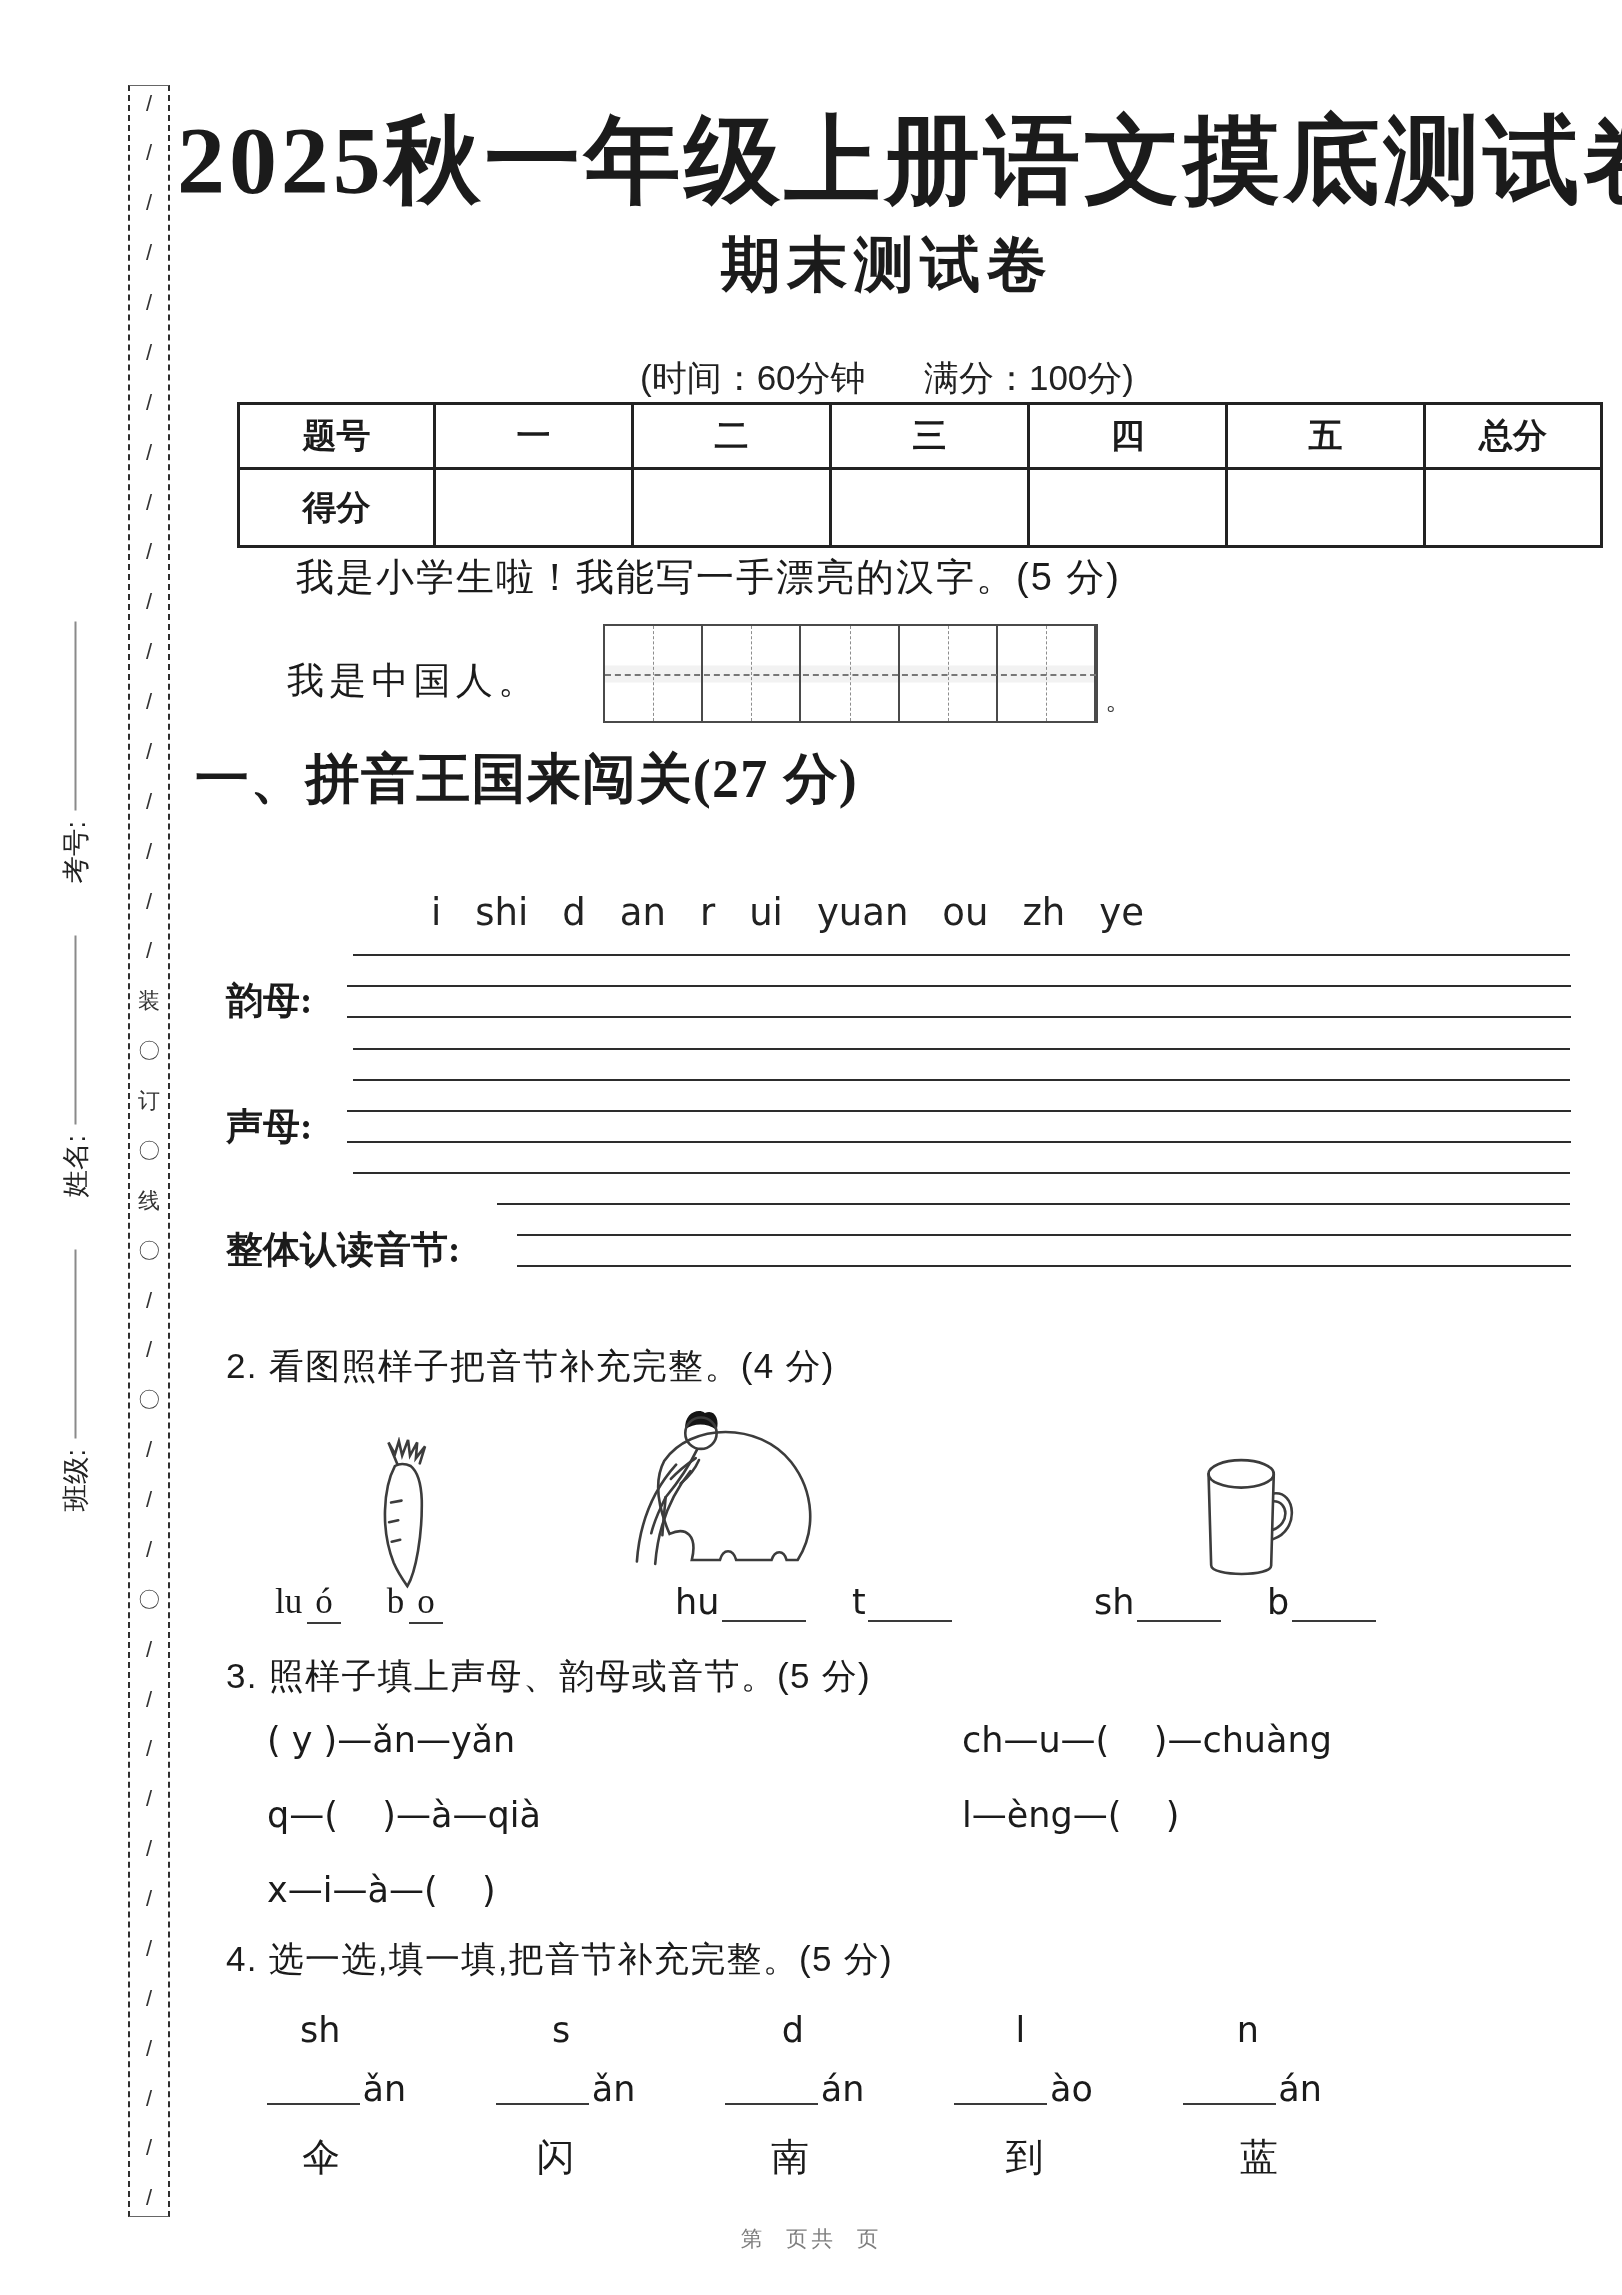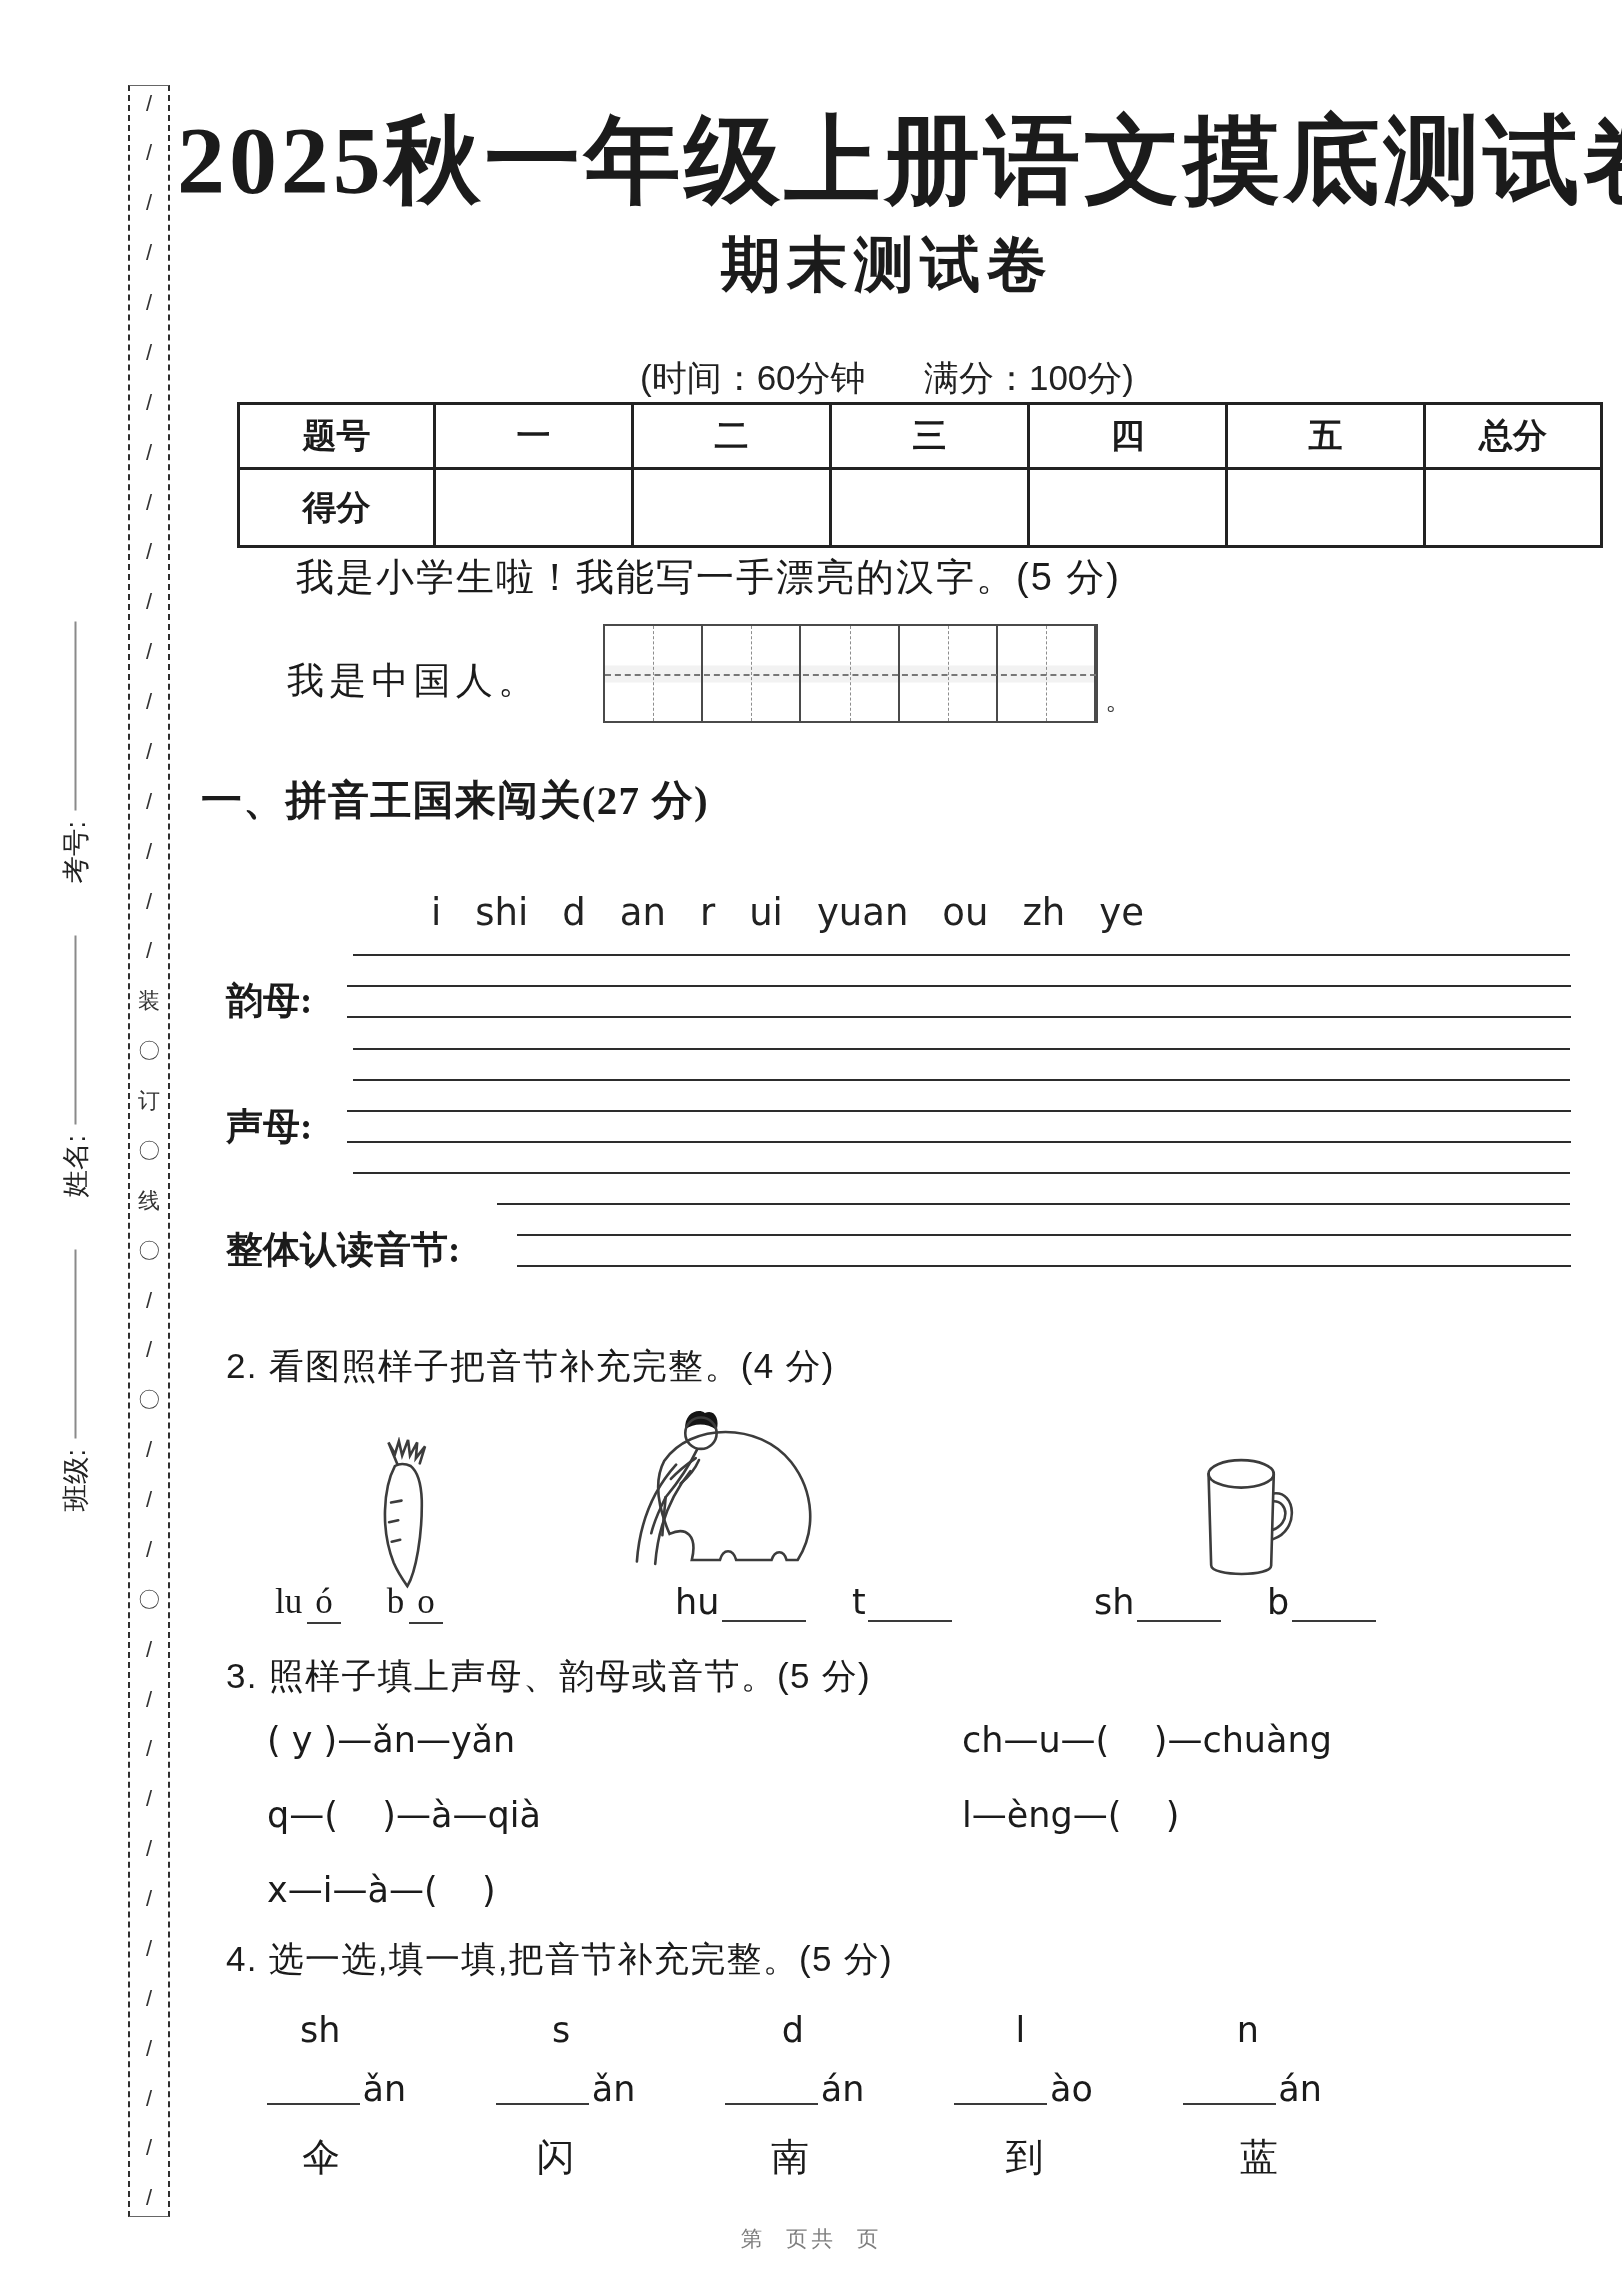--- a/index.html
+++ b/index.html
@@ -56,22 +56,22 @@
     border:2px solid #4a4a4a;box-sizing:border-box;display:flex;
   }
   .wg-cell{flex:1;position:relative;border-right:2px solid #4a4a4a;}
   .wg-cell:last-child{border-right:none;}
   .wg-cell::after{content:"";position:absolute;left:50%;top:0;bottom:0;border-left:1.3px dashed #8d8d8d;}
   .wg-band{position:absolute;left:0;right:0;top:50%;height:17px;transform:translateY(-50%);background:#e9e9e9;opacity:.6;}
   .wg-hmid{position:absolute;left:0;right:0;top:50%;border-top:2px dashed #777;}
   .grid-period{position:absolute;left:1105px;top:682px;font-size:27.5px;color:#333;}
   
   .sec-heading{
-    position:absolute;left:201px;top:743px;font-size:41px;font-weight:bold;
-    font-family:"Liberation Serif",serif;letter-spacing:1.3px;margin-top:30px;
+    position:absolute;left:195px;top:743px;font-size:54px;font-weight:bold;
+    font-family:"Liberation Serif",serif;letter-spacing:1.3px;
   }
   .q-title{position:absolute;left:226px;font-size:35px;letter-spacing:1.3px;}
   .pinyin{font-family:"DejaVu Sans",sans-serif;}
   
   .letters-row{position:absolute;left:431px;top:891px;display:flex;gap:34px;font-size:37px;color:#222;}
   .rule{position:absolute;height:0;border-top:2px solid #2d2d2d;}
   .ans-label{
     position:absolute;left:226px;font-weight:bold;font-size:37px;
     font-family:"Liberation Serif",serif;background:#fff;padding-right:3.9px;
   }

